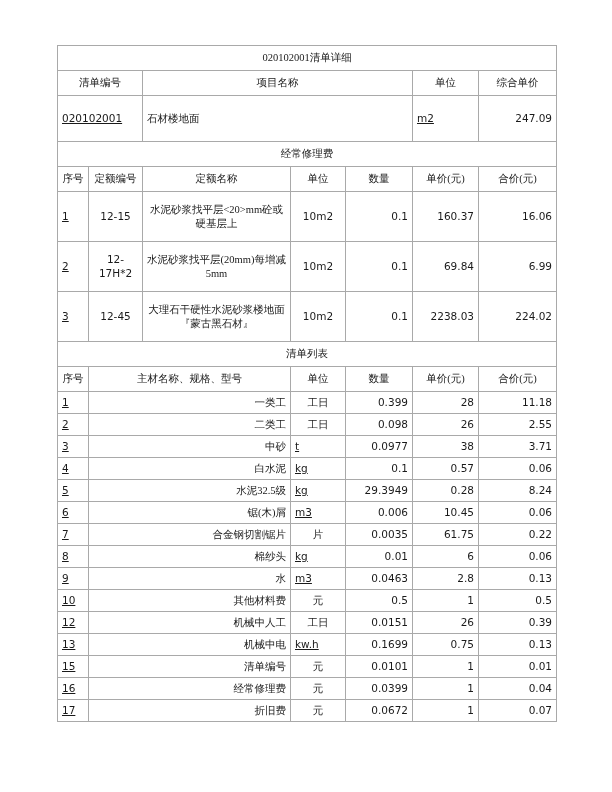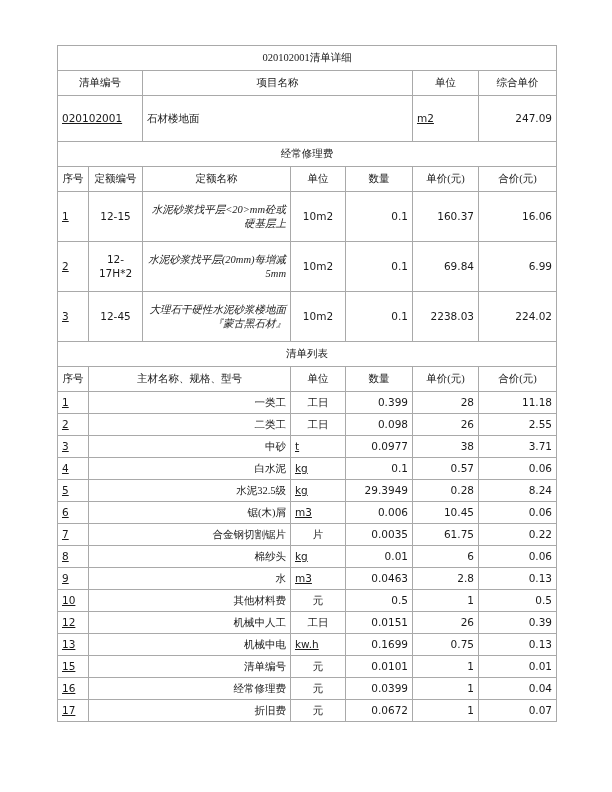--- a/index.html
+++ b/index.html
@@ -73,23 +73,22 @@
 
   
   .r-main   { height: 46px; }
   .r-de     { height: 50px; }
   .r-item   { height: 22px; }
 
   
   .de-name {
     font-size: 10.5px;
     line-height: 1.18;
-    text-align: right;
+    text-align: center;
     padding-left: 4px;
-    font-style: italic;
   }
   .de-code {
     font-family: "DejaVu Sans", "Liberation Sans", sans-serif;
     font-size: 9.5px;
     text-align: center;
   }
   .de-unit {
     font-family: "DejaVu Sans", "Liberation Sans", sans-serif;
     font-size: 10px;
     text-align: center;

